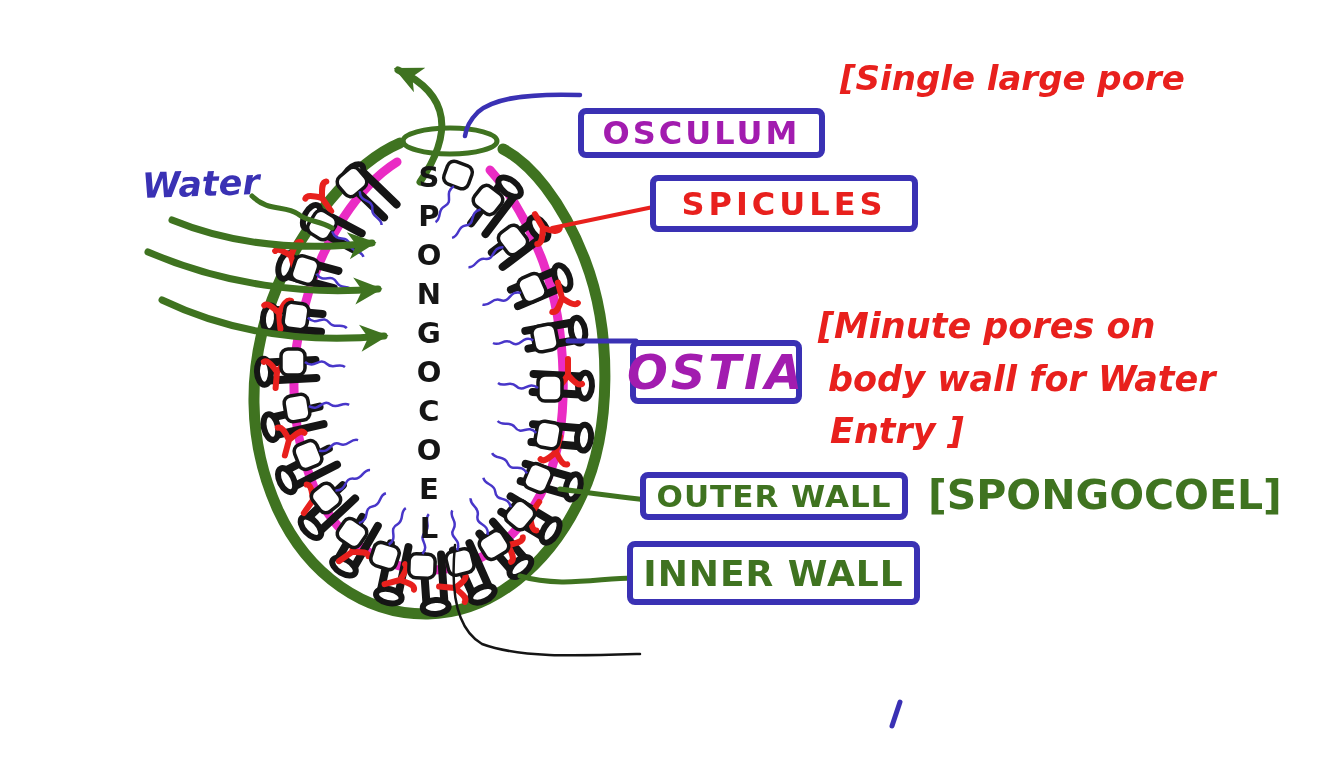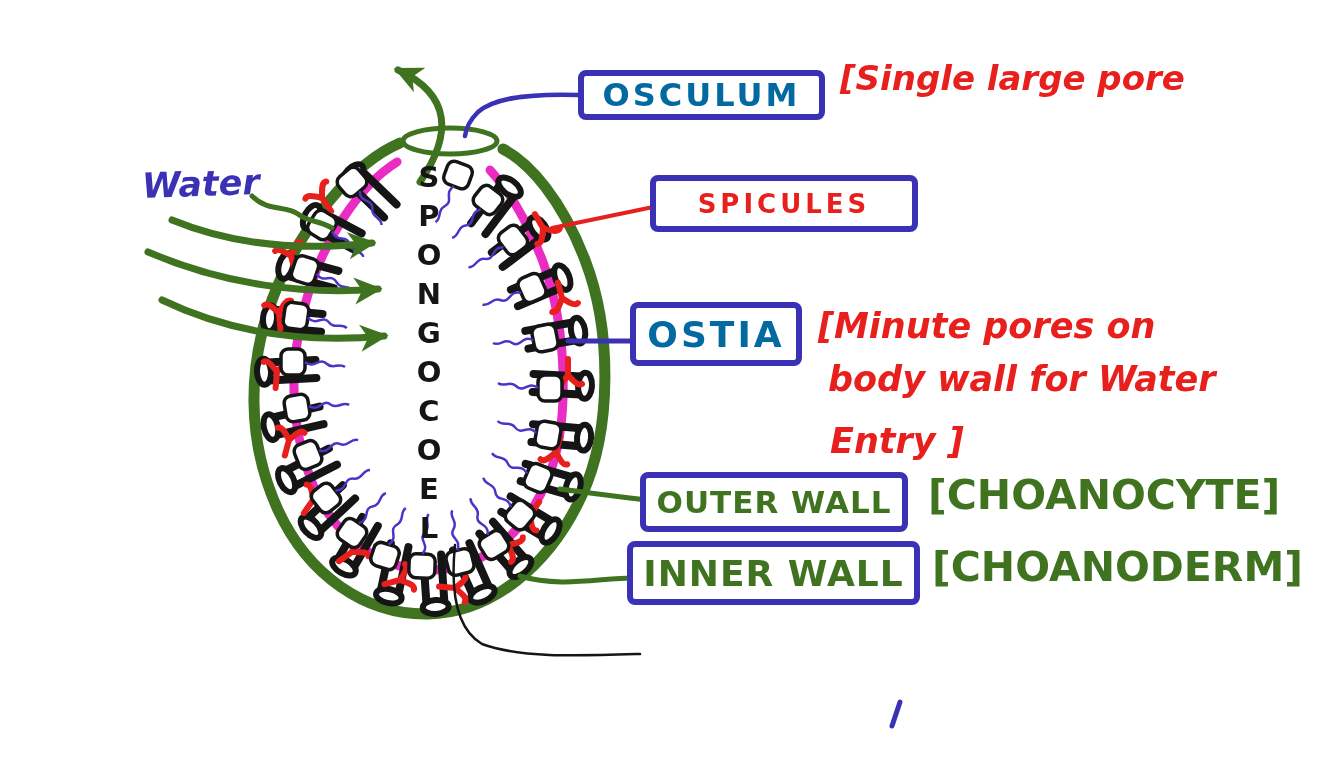--- a/index.html
+++ b/index.html
@@ -2,21 +2,21 @@
 <html><head>
 <meta charset="utf-8">
 <style>
   html,body{margin:0;padding:0;background:#fff;}
   .stage{position:relative;width:1322px;height:768px;background:#ffffff;overflow:hidden;
          font-family:"DejaVu Sans",sans-serif;}
   .stage svg{position:absolute;left:0;top:0;}
   .lbox{position:absolute;border:6px solid #3a31b4;border-radius:8px;background:#fff;
         display:flex;align-items:center;justify-content:center;box-sizing:border-box;
         font-weight:bold;white-space:nowrap;}
-  .blue{color:#0369a1;}
+  .blue{color:#a21caf;margin-top:38px;}
   .red{color:#e8201d;}
   .green{color:#3f7320;}
   .hand{font-style:italic;}
   .note{position:absolute;font-weight:bold;line-height:1.32;white-space:nowrap;}
   .note-red{color:#e8201d;font-style:italic;}
   .note-green{color:#3f7320;}
   .water{position:absolute;left:142px;top:164px;font-size:35px;font-weight:bold;
          font-style:italic;color:#3a31b4;transform:rotate(-2deg);}
   .spongocoel{position:absolute;left:398px;top:160px;width:48px;height:372px;
          writing-mode:vertical-rl;text-orientation:upright;font-size:29px;font-weight:bold;
@@ -146,39 +146,38 @@
   <div class="spongocoel">SPONGOCOEL</div>
 
   <div class="lbox blue" style="left:578px;top:70px;width:247px;height:50px;font-size:32px;letter-spacing:3px;">
     <span>OSCULUM</span>
   </div>
 
   <div class="note note-red" style="left:840px;top:56px;font-size:34px;">
     <span class="l1">[Single large pore</span>
   </div>
 
-  <div class="lbox red" style="left:650px;top:175px;width:268px;height:57px;font-size:26px;letter-spacing:4px;">
+  <div class="lbox red" style="left:650px;top:175px;width:268px;height:57px;font-size:32px;letter-spacing:4px;">
     <span>SPICULES</span>
   </div>
 
-  <div class="lbox blue" style="left:630px;top:302px;width:172px;height:64px;font-size:36px;letter-spacing:3px;">
+  <div class="lbox blue" style="left:630px;top:302px;width:172px;height:64px;font-size:48px;letter-spacing:3px;font-style:italic;">
     <span>OSTIA</span>
   </div>
 
 
   <div class="note note-red" style="left:818px;top:300px;font-size:35px;line-height:1.5;">
     <span class="l1">[Minute pores on</span>
     <span class="l1" style="padding-left:10px;">body wall for Water</span>
-    <span class="l1" style="padding-left:12px;margin-top:10px;">Entry ]</span>
+    <span class="l1" style="padding-left:12px;">Entry ]</span>
   </div>
 
-  <div class="lbox green" style="left:640px;top:472px;width:268px;height:60px;font-size:31px;letter-spacing:1px;">
+  <div class="lbox green" style="left:640px;top:472px;width:268px;height:48px;font-size:31px;letter-spacing:1px;">
     <span>OUTER WALL</span>
   </div>
-  <div class="note note-green" style="left:928px;top:468px;font-size:41px;font-weight:bold;">[CHOANOCYTE]</div>
+  <div class="note note-green" style="left:928px;top:468px;font-size:41px;font-weight:bold;">[SPONGOCOEL]</div>
 
   <div class="lbox green" style="left:627px;top:541px;width:293px;height:64px;font-size:36px;letter-spacing:1px;">
     <span>INNER WALL</span>
   </div>
-  <div class="note note-green" style="left:932px;top:540px;font-size:41px;font-weight:bold;">[CHOANODERM]</div>
 
 
 </div>
 
 </body></html>

